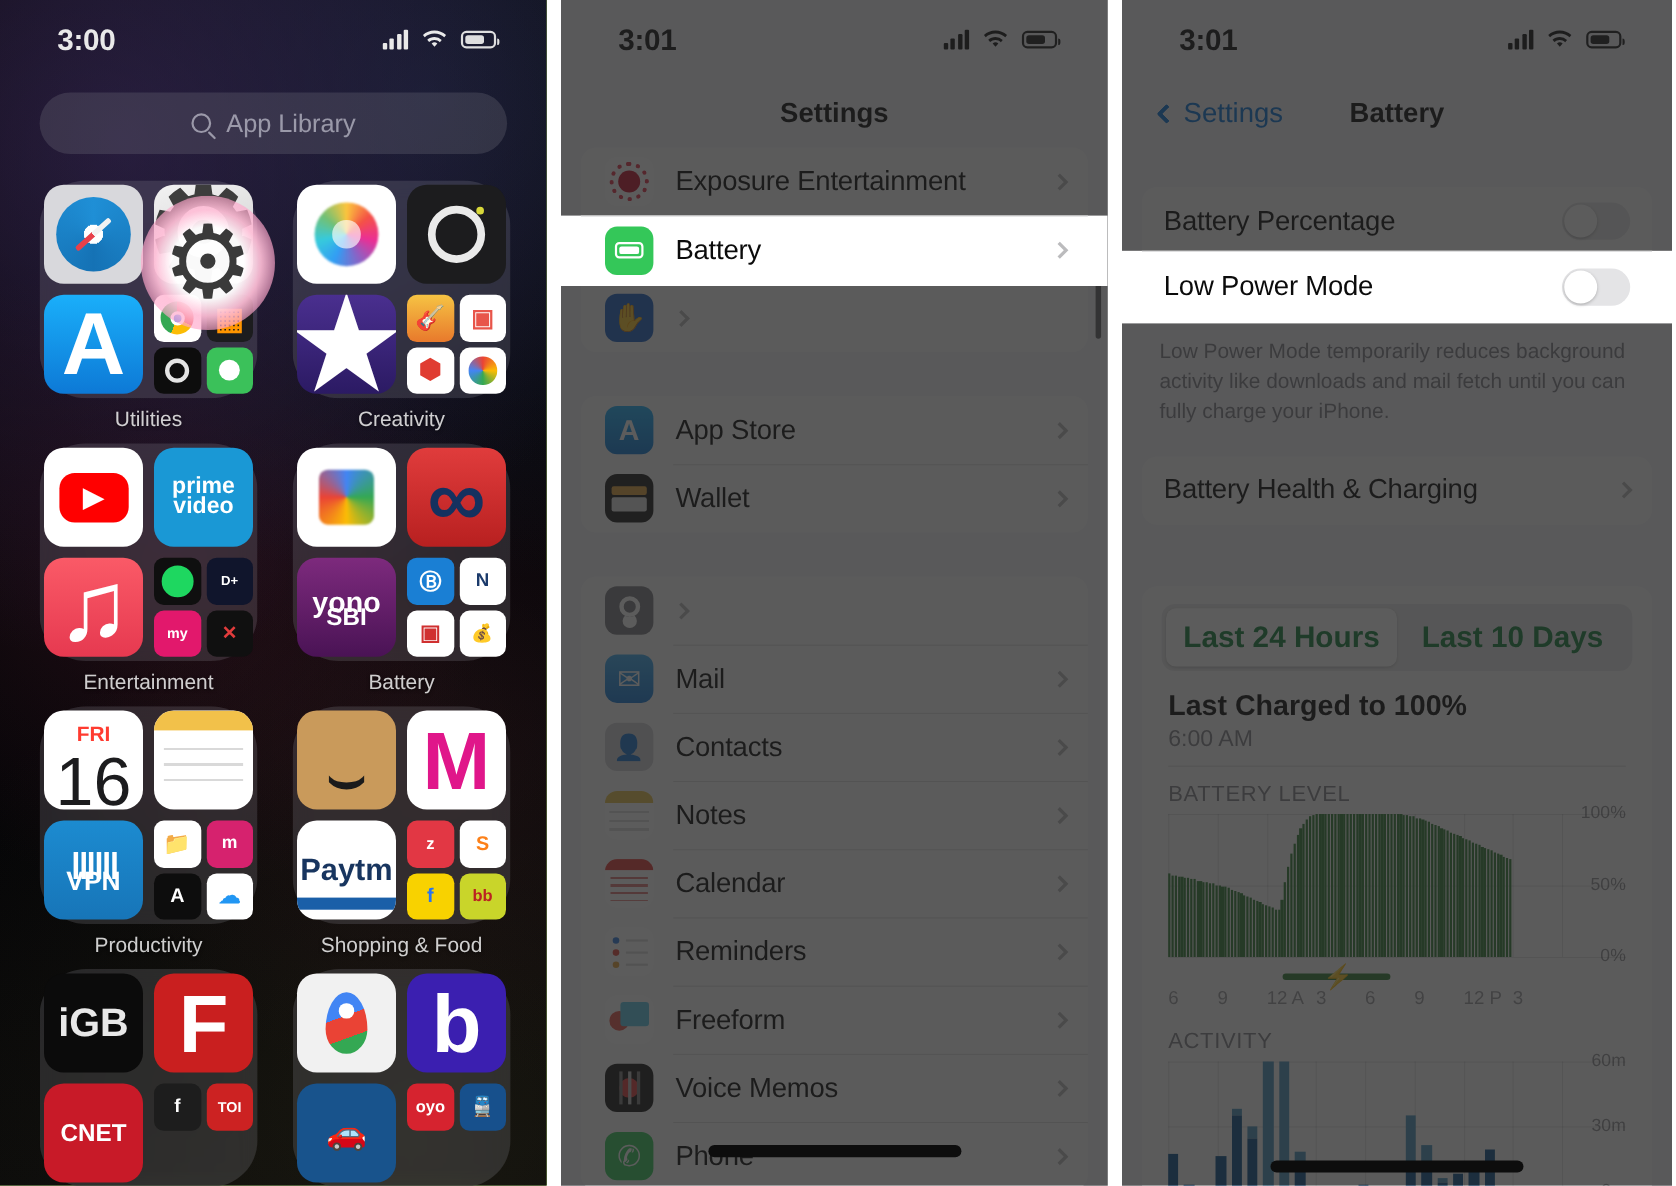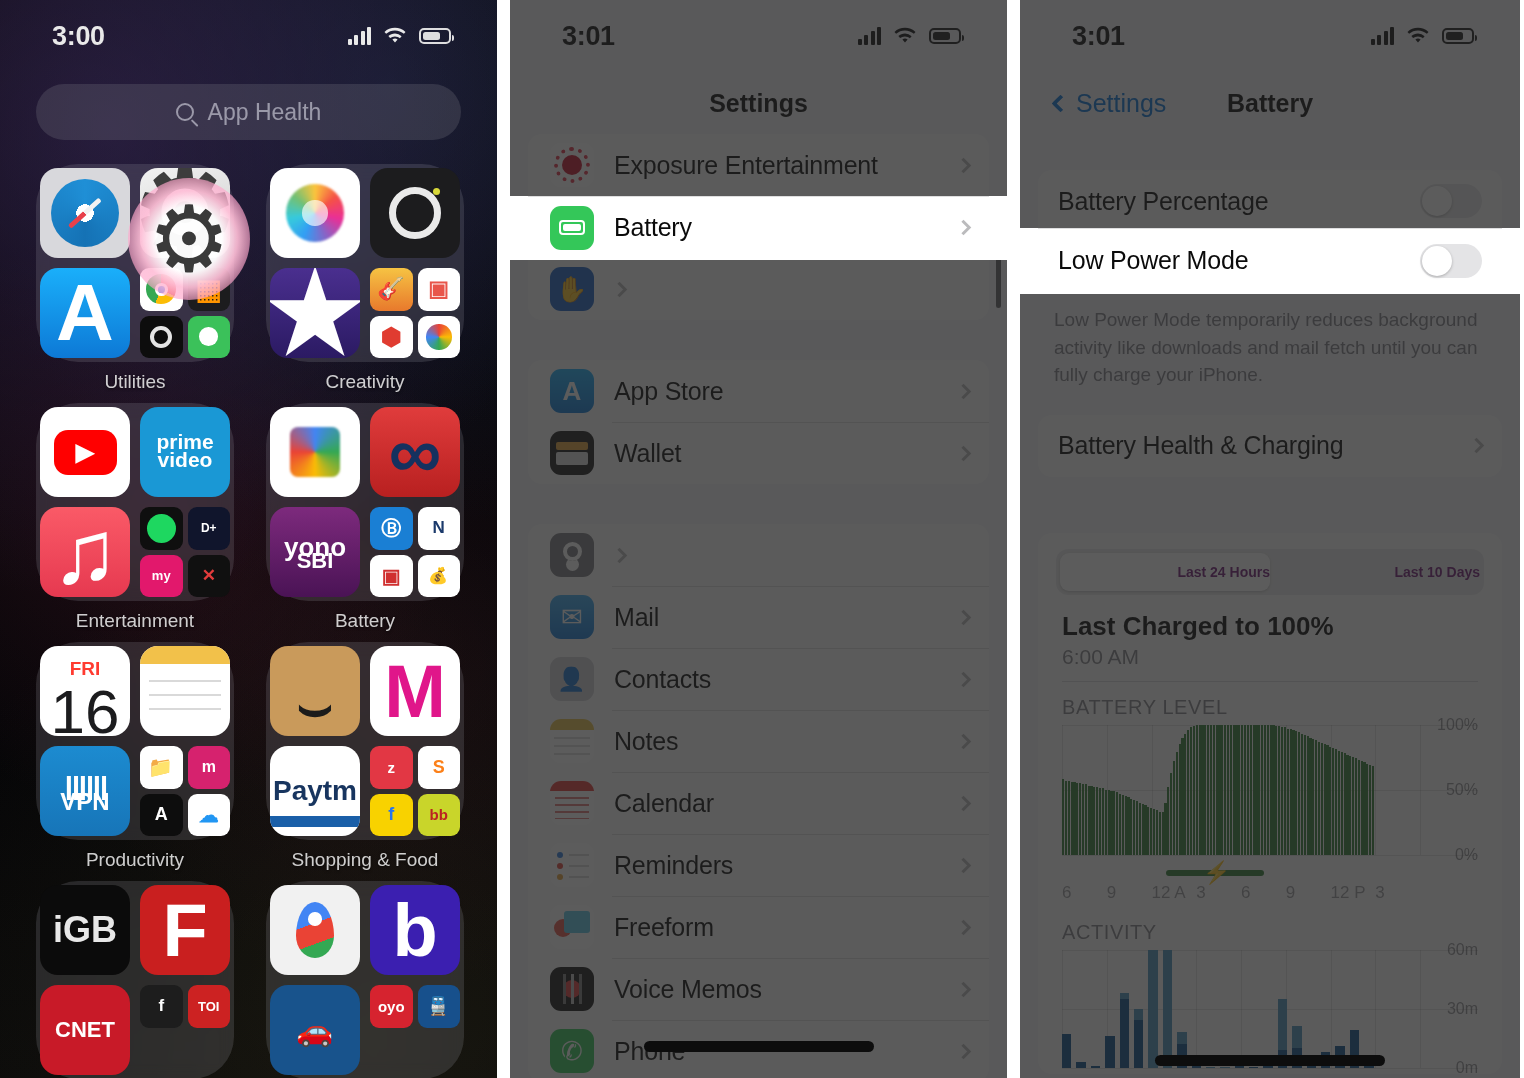--- a/index.html
+++ b/index.html
@@ -222,21 +222,21 @@
 
   
   .lit { position:absolute; left:0; right:0; background:#fff; z-index:50; }
   .lit .group { margin: 0 18px; }
 
   .scrollbar { position:absolute; right: 6px; width: 5px; border-radius:3px; background: rgba(0,0,0,0.42); z-index:45;}
   .toggle { width: 62px; height: 34px; border-radius: 18px; background:#e4e4e6; position:relative; flex:none; }
   .toggle i { position:absolute; left:2px; top:2px; width:30px; height:30px; border-radius:50%; background:#fff; box-shadow:0 1px 3px rgba(0,0,0,.25); }
   .foot-note { font-size: 19px; line-height: 1.45; color: rgba(60,60,67,0.62); padding: 12px 34px 0 34px; }
   .segwrap { margin: 0 18px; background: rgba(118,118,128,0.14); border-radius: 12px; padding: 4px; display:flex; }
-  .seg { flex:1; text-align:right; font-size: 14px; font-weight:600; padding: 11px 0; border-radius: 9px; color:#701a75; }
+  .seg { flex:1; text-align:center; font-size: 27px; font-weight:600; padding: 11px 0; border-radius: 9px; color:#15803d; }
   .seg.active { background:#fff; box-shadow: 0 1px 3px rgba(0,0,0,.18); }
   .chargehead { padding: 16px 24px 0 24px; }
   .chargehead h3 { font-size: 26px; font-weight:600; color:#0b0b0b; }
   .chargehead p { font-size: 21px; color: rgba(60,60,67,0.62); margin-top:3px; }
   .hairline { height:1px; background: rgba(60,60,67,0.18); margin: 12px 24px 0 24px; }
   .chart-title { font-size: 20px; letter-spacing:.6px; color: rgba(60,60,67,0.62); padding: 14px 24px 6px 24px; }
   .chart-box { position:relative; margin: 0 24px; height: 130px; }
   .chart-box.act { height: 118px; }
   .plot { position:absolute; left:0; top:0; bottom:0; right: 58px; }
   .gridv { position:absolute; top:0; bottom:0; width:1px; background: rgba(60,60,67,0.14); }
@@ -276,21 +276,21 @@
         </span>
         <span class="batt">
             <span></span>
           </span>
       </div>
     </div>
 
     <div class="home-inner">
       <div class="search-pill">
         <span class="mag"></span>
-        <span>App Health</span>
+        <span>App Library</span>
       </div>
 
       <div class="folder-grid">
 
         <div class="folder-cell">
           <div class="folder">
             <div class="ic safari"></div>
             <div class="ic gear"></div>
             <div class="ic appstore"></div>
             <div class="mini">

